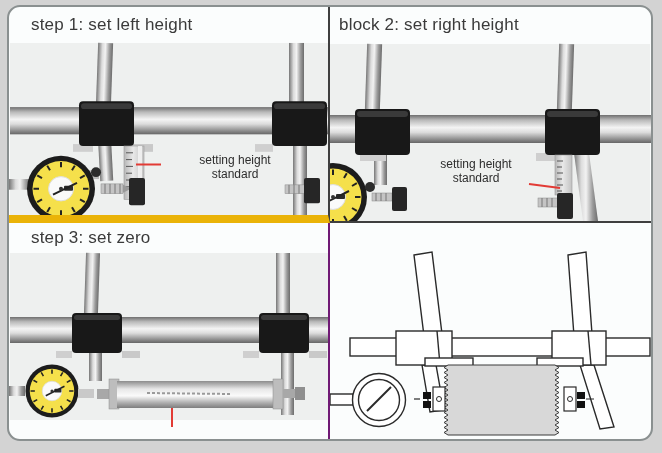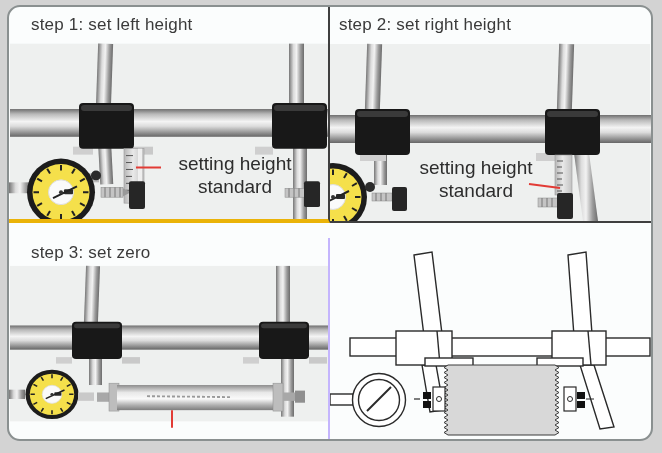--- a/index.html
+++ b/index.html
@@ -15,36 +15,36 @@
     width:642px;height:432px;
     background:#fbfdfd;
     border:2px solid #8a9090;
     border-radius:13px;
     overflow:hidden;
     display:grid;
     grid-template-columns:321px 1fr;
     grid-template-rows:216px 1fr;
   }
   .q{position:relative;overflow:hidden;}
-  .q1{border-right:2px solid #3f3f3f;border-bottom:4px solid #eab308;}
+  .q1{border-right:2px solid #3f3f3f;border-bottom:8px solid #eab308;}
   .q2{border-bottom:2px solid #3f3f3f;}
-  .q3{border-right:2px solid #c4b5fd;margin-top:15px;}
+  .q3{border-right:2px solid #701a75;}
   .q svg{position:absolute;left:0;top:0;width:100%;height:100%;}
   .title{
     position:absolute;
     font-size:17px;color:#3a3a3a;letter-spacing:.2px;
     white-space:nowrap;
   }
   .q1 .title{left:22px;top:8px;}
   .q2 .title{left:9px;top:8px;}
   .q3 .title{left:22px;top:5px;}
   .q4 .title{left:9px;top:10px;}
   .callout{
     position:absolute;text-align:center;
-    font-size:19px;line-height:1.2;color:#2d2d2d;
+    font-size:12px;line-height:1.2;color:#2d2d2d;
   }
   .co1{left:158px;top:146px;width:136px;}
   .co2{left:72px;top:150px;width:148px;}
   .co3{left:58px;top:195px;width:214px;font-size:19px;}
   .hiddefs{position:absolute;width:0;height:0;}
 </style>
 </head>
 <body>
 
 <svg class="hiddefs" aria-hidden="true">
@@ -208,21 +208,21 @@
         <g stroke="#777" stroke-width="1">
           <line x1="46" y1="186" x2="46" y2="194"></line>
             <line x1="51" y1="186" x2="51" y2="194"></line>
           <line x1="56" y1="186" x2="56" y2="194"></line>
         </g>
         <rect x="62" y="180" width="15" height="24" rx="2" fill="#262626"></rect>
       </g>
       <use href="#dial-photo" x="3" y="190"></use>
       <line x1="199" y1="177" x2="230" y2="181" stroke="#e23b35" stroke-width="2"></line>
     </svg>
-    <div class="title">step 2: set right height</div>
+    <div class="title">block 2: set right height</div>
     <div class="callout co2"><span>setting height</span><br><span>standard</span></div>
   </div>
 
   <div class="q q3">
     <svg viewBox="0 0 319 216" preserveAspectRatio="none">
       <rect x="1" y="30" width="318" height="167" fill="#eef0ef"></rect>
       <g>
         <rect x="76" y="30" width="14" height="62" fill="url(#g-rod)" transform="rotate(2 83 60)"></rect>
         <rect x="80" y="128" width="13" height="30" fill="url(#g-rod)"></rect>
         <rect x="267" y="30" width="14" height="62" fill="url(#g-rod)"></rect>

